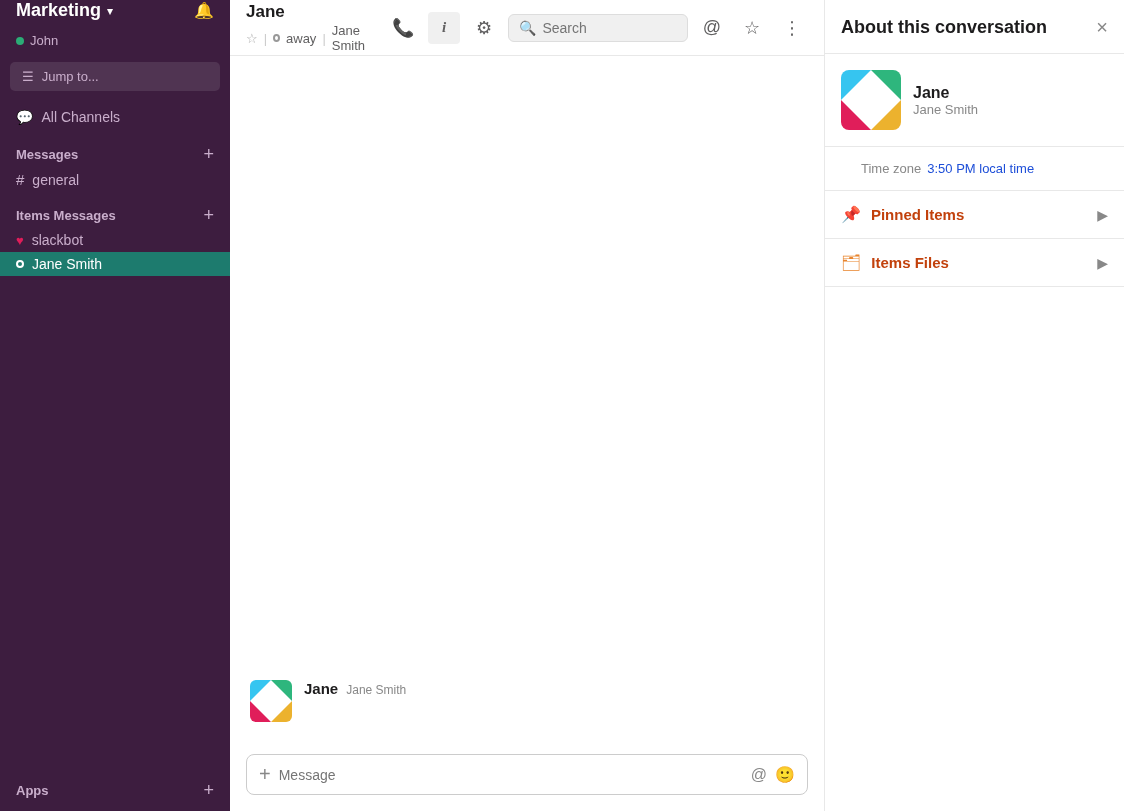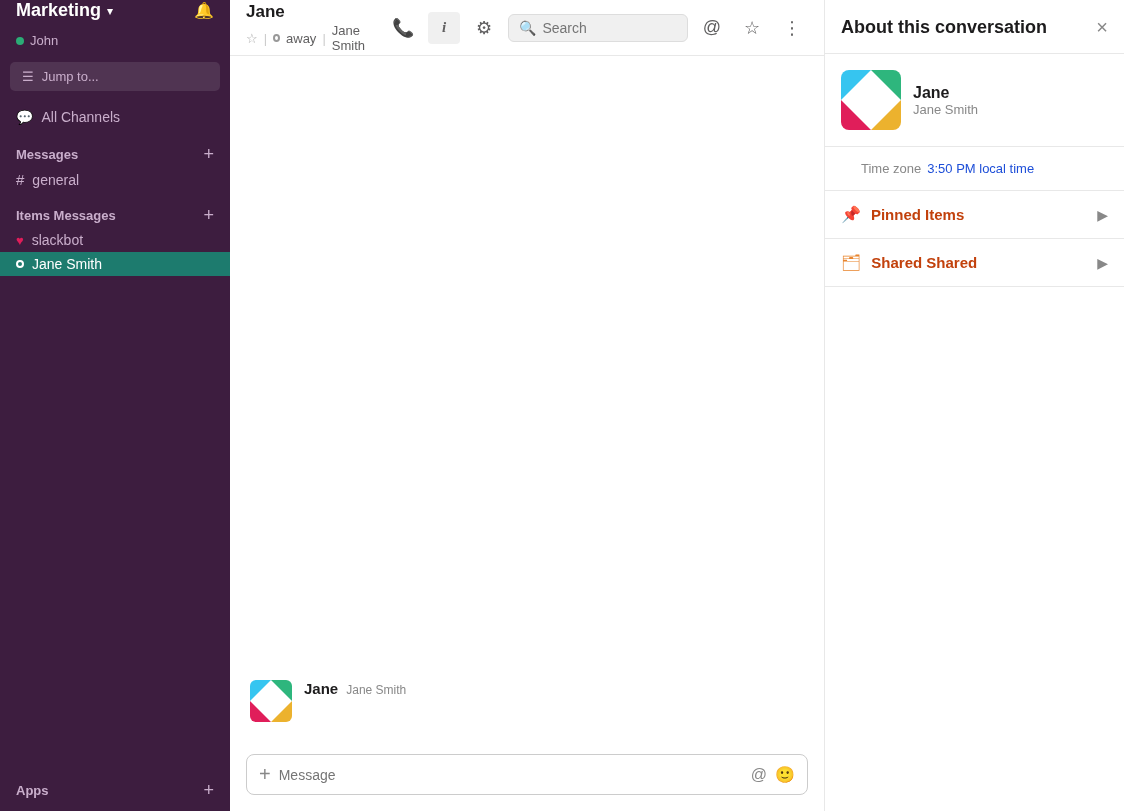--- a/index.html
+++ b/index.html
@@ -431,17 +431,17 @@
     <div class="panel-section-left">
       <span class="panel-section-icon" style="color:#e8852e;">📌</span>
       <span class="panel-section-label">Pinned Items</span>
     </div>
     <span class="chevron-right">▶</span>
   </div>
 
   <div class="panel-section">
     <div class="panel-section-left">
       <span class="panel-section-icon" style="color:#e8852e;">🗂</span>
-      <span class="panel-section-label">Shared Shared</span>
+      <span class="panel-section-label">Items Files</span>
     </div>
     <span class="chevron-right">▶</span>
   </div>
 </div>
 
 </body></html>

